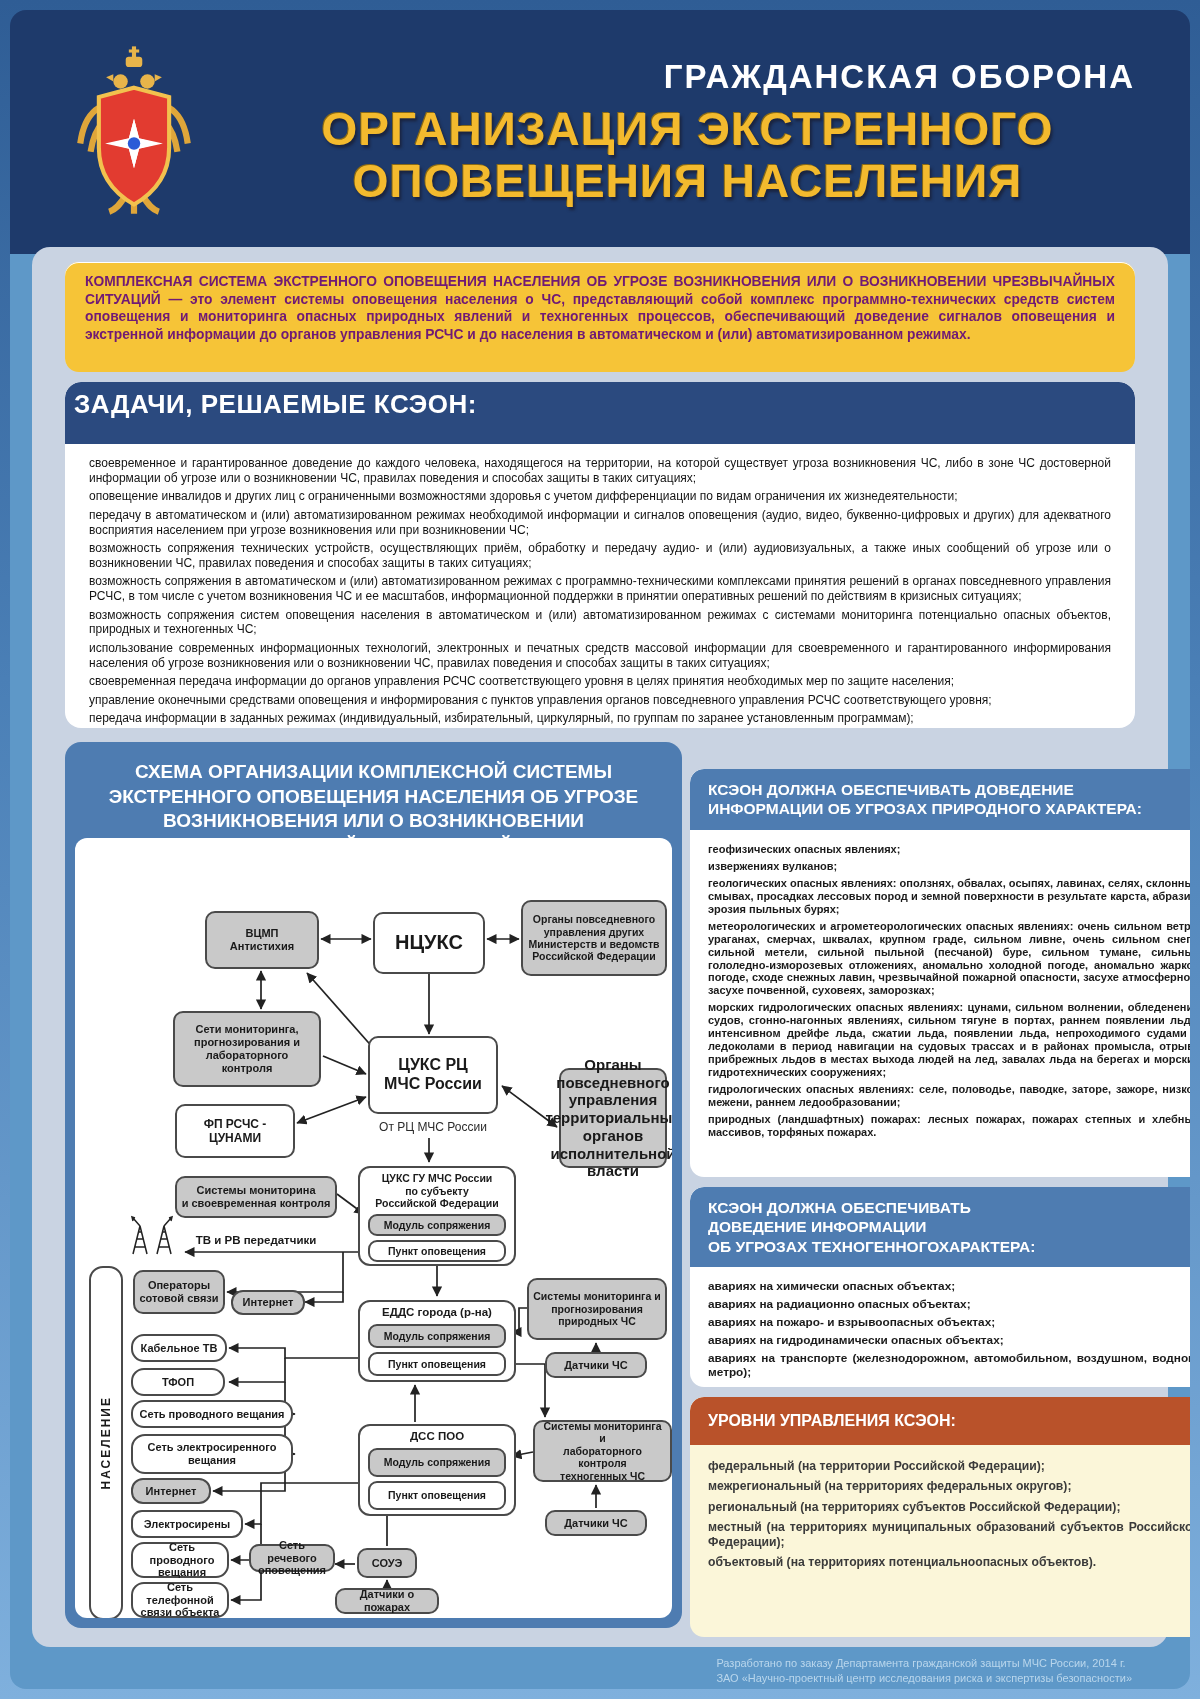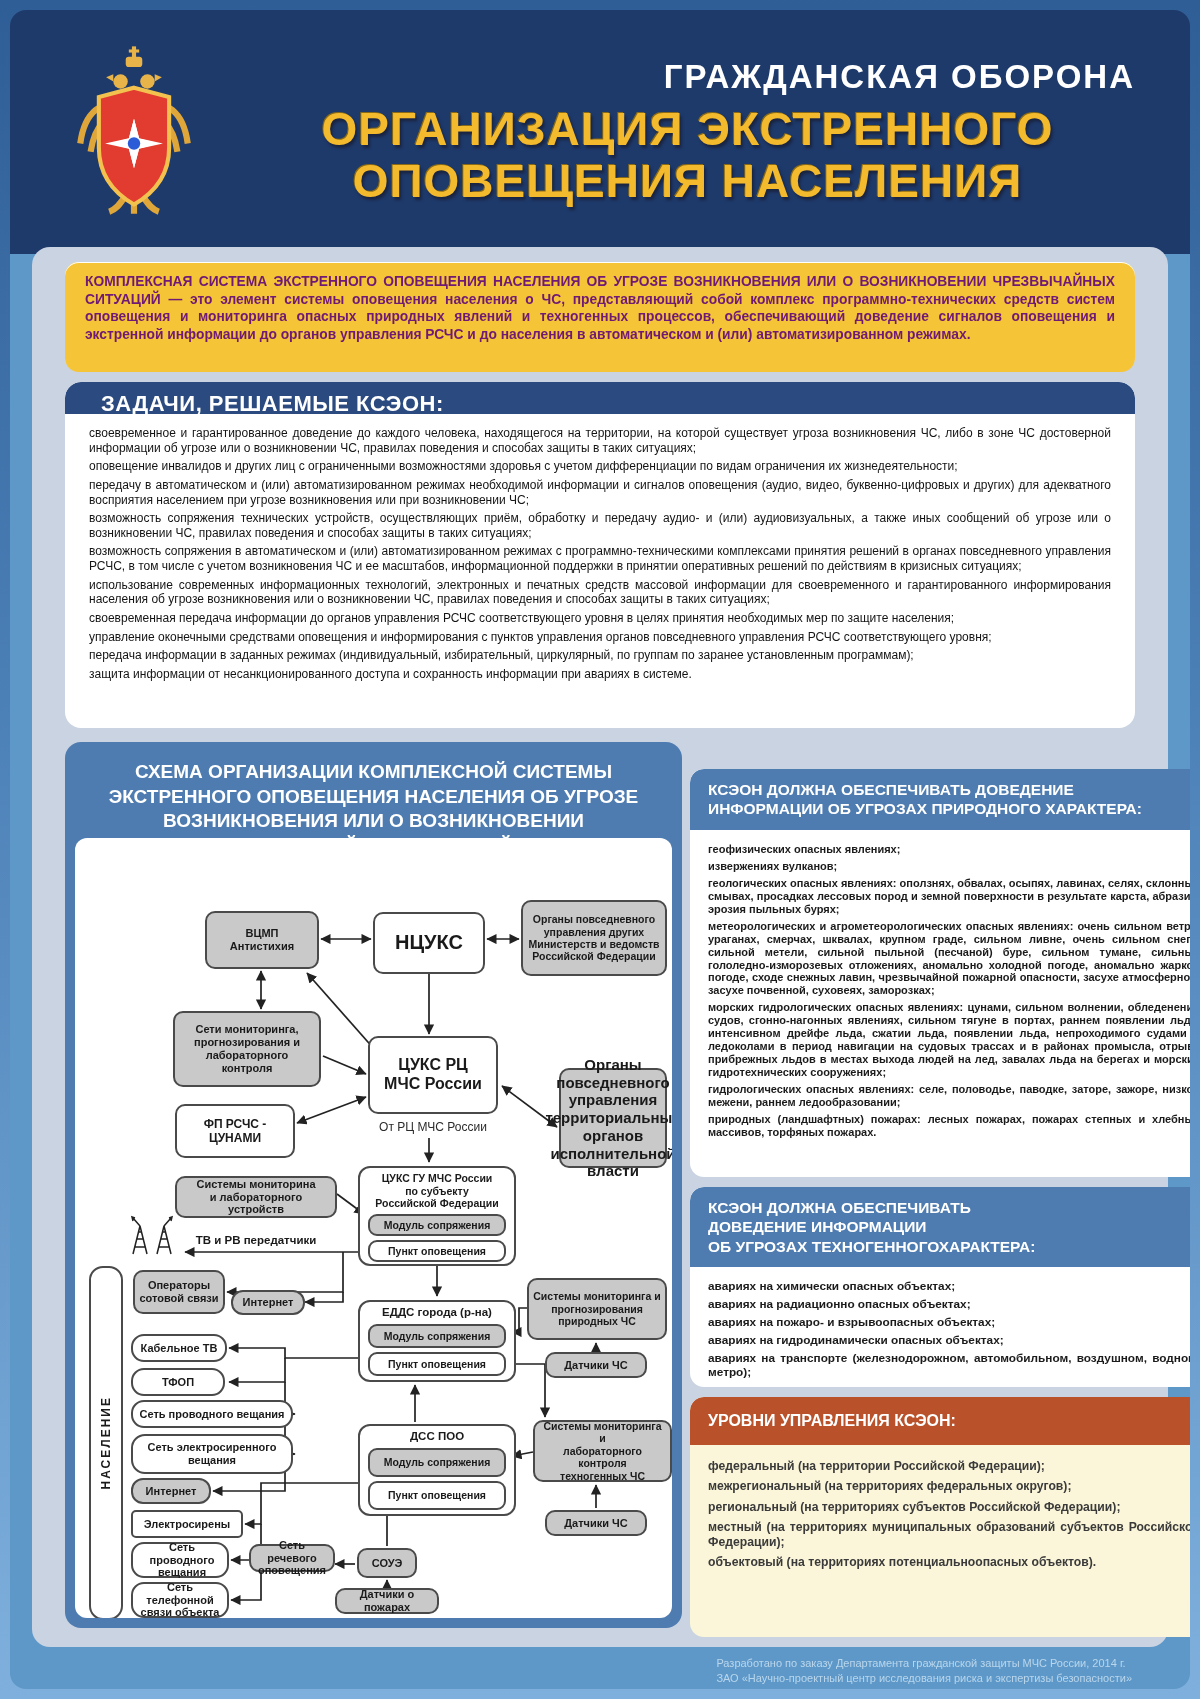--- a/index.html
+++ b/index.html
@@ -15,22 +15,22 @@
     font-size:46px;line-height:1.13;font-weight:bold;letter-spacing:1px;white-space:pre-line;
     text-shadow:2px 3px 3px #1a2440, -1px -1px 0 #8a6a14;}
   
   .light-panel{position:absolute;left:22px;top:237px;right:22px;height:1400px;background:#c9d3e2;border-radius:18px;}
   
   .definition{position:absolute;left:55px;right:55px;top:252px;height:110px;background:#f6c437;border-radius:14px;
     padding:11px 20px;box-sizing:border-box;color:#701a75;font-weight:bold;font-size:13.8px;line-height:1.27;
     text-align:justify;box-shadow:0 1px 0 #fff inset;}
   
   .tasks{position:absolute;left:55px;right:55px;top:372px;height:346px;background:#fff;border-radius:16px;overflow:hidden;}
-  .tasks-header{height:32px;background:#2b4a7f;border-radius:16px 16px 0 0;color:#fff;font-size:22px;font-weight:bold;
-    line-height:44px;padding-left:36px;letter-spacing:.5px;}
+  .tasks-header{height:62px;background:#2b4a7f;border-radius:16px 16px 0 0;color:#fff;font-size:26px;font-weight:bold;
+    line-height:44px;padding-left:9px;letter-spacing:.5px;}
   .tasks-body{padding:8px 24px;}
   .tasks-body p{font-size:12px;line-height:1.22;margin:4px 0;text-align:justify;color:#141414;}
   
   .scheme-card{position:absolute;left:55px;top:732px;width:617px;height:886px;background:#4e7cb1;border-radius:16px;}
   .scheme-title{padding:18px 40px 10px;color:#fff;font-weight:bold;font-size:19px;line-height:1.3;text-align:center;}
   .scheme-area{position:absolute;left:10px;right:10px;top:96px;bottom:10px;background:#fff;border-radius:12px;overflow:hidden;}
   .scheme-inner{position:absolute;left:0;top:0;width:597px;height:780px;}
   .scheme-inner svg.arrows{position:absolute;left:0;top:0;}
   .dnode{position:absolute;border:2px solid #4a4a4a;border-radius:10px;display:flex;align-items:center;justify-content:center;
     text-align:center;font-weight:bold;font-size:11px;line-height:1.18;color:#1a1a1a;box-sizing:border-box;
@@ -102,20 +102,21 @@
     <div class="definition"><span>КОМПЛЕКСНАЯ СИСТЕМА ЭКСТРЕННОГО ОПОВЕЩЕНИЯ НАСЕЛЕНИЯ ОБ УГРОЗЕ ВОЗНИКНОВЕНИЯ ИЛИ О ВОЗНИКНОВЕНИИ ЧРЕЗВЫЧАЙНЫХ СИТУАЦИЙ</span><span> — это элемент системы оповещения населения о ЧС, представляющий собой комплекс программно-технических средств систем оповещения и мониторинга опасных природных явлений и техногенных процессов, обеспечивающий доведение сигналов оповещения и экстренной информации до органов управления РСЧС и до населения в автоматическом и (или) автоматизированном режимах.</span></div>
 
     <div class="tasks">
       <div class="tasks-header">ЗАДАЧИ, РЕШАЕМЫЕ КСЭОН:</div>
       <div class="tasks-body">
         <p>своевременное и гарантированное доведение до каждого человека, находящегося на территории, на которой существует угроза возникновения ЧС, либо в зоне ЧС достоверной информации об угрозе или о возникновении ЧС, правилах поведения и способах защиты в таких ситуациях;</p>
         <p>оповещение инвалидов и других лиц с ограниченными возможностями здоровья с учетом дифференциации по видам ограничения их жизнедеятельности;</p>
         <p>передачу в автоматическом и (или) автоматизированном режимах необходимой информации и сигналов оповещения (аудио, видео, буквенно-цифровых и других) для адекватного восприятия населением при угрозе возникновения или при возникновении ЧС;</p>
         <p>возможность сопряжения технических устройств, осуществляющих приём, обработку и передачу аудио- и (или) аудиовизуальных, а также иных сообщений об угрозе или о возникновении ЧС, правилах поведения и способах защиты в таких ситуациях;</p>
         <p>возможность сопряжения в автоматическом и (или) автоматизированном режимах с программно-техническими комплексами принятия решений в органах повседневного управления РСЧС, в том числе с учетом возникновения ЧС и ее масштабов, информационной поддержки в принятии оперативных решений по действиям в кризисных ситуациях;</p>
+        <p>возможность сопряжения систем оповещения населения в автоматическом и (или) автоматизированном режимах с системами мониторинга потенциально опасных объектов, природных и техногенных ЧС;</p>
         <p>использование современных информационных технологий, электронных и печатных средств массовой информации для своевременного и гарантированного информирования населения об угрозе возникновения или о возникновении ЧС, правилах поведения и способах защиты в таких ситуациях;</p>
         <p>своевременная передача информации до органов управления РСЧС соответствующего уровня в целях принятия необходимых мер по защите населения;</p>
         <p>управление оконечными средствами оповещения и информирования с пунктов управления органов повседневного управления РСЧС соответствующего уровня;</p>
         <p>передача информации в заданных режимах (индивидуальный, избирательный, циркулярный, по группам по заранее установленным программам);</p>
         <p>защита информации от несанкционированного доступа и сохранность информации при авариях в системе.</p>
       </div>
     </div>
 
     <div class="scheme-card">
       <div class="scheme-title">СХЕМА ОРГАНИЗАЦИИ КОМПЛЕКСНОЙ СИСТЕМЫ ЭКСТРЕННОГО ОПОВЕЩЕНИЯ НАСЕЛЕНИЯ ОБ УГРОЗЕ ВОЗНИКНОВЕНИЯ ИЛИ О ВОЗНИКНОВЕНИИ ЧРЕЗВЫЧАЙНЫХ СИТУАЦИЙ</div>
@@ -179,21 +180,21 @@
           <div class="dnode" style="left:100px;top:266px;width:120px;height:54px;font-size:12px;">ФП РСЧС -
 ЦУНАМИ</div>
           <div class="dnode gray" style="left:484px;top:230px;width:108px;height:100px;font-size:15px;">Органы
 повседневного
 управления
 территориальных
 органов
 исполнительной
 власти</div>
           <div class="dnode gray" style="left:100px;top:338px;width:162px;height:42px;">Системы мониторина
-и лабораторного устройств</div>
+и своевременная контроля</div>
 
           <div class="dcontainer" style="left:283px;top:328px;width:158px;height:100px;">
             <div class="ctitle">ЦУКС ГУ МЧС России
 по субъекту
 Российской Федерации</div>
             <div class="sub gray">Модуль сопряжения</div>
             <div class="sub">Пункт оповещения</div>
           </div>
 
           <svg class="antennas" style="left:52px;top:376px;" width="54" height="42" viewBox="0 0 54 42">
@@ -235,21 +236,21 @@
             <div class="ctitle" style="font-size:11.5px;">ДСС ПОО</div>
             <div class="sub gray">Модуль сопряжения</div>
             <div class="sub">Пункт оповещения</div>
           </div>
 
           <div class="dnode gray" style="left:458px;top:582px;width:139px;height:62px;font-size:10.5px;">Системы мониторинга и
 лабораторного контроля
 техногенных ЧС</div>
           <div class="dnode gray" style="left:470px;top:672px;width:102px;height:26px;">Датчики ЧС</div>
 
-          <div class="dnode" style="left:56px;top:672px;width:112px;height:28px;border-radius:5px;">Электросирены</div>
+          <div class="dnode" style="left:56px;top:672px;width:112px;height:28px;border-radius:11px;">Электросирены</div>
           <div class="dnode" style="left:56px;top:704px;width:98px;height:36px;border-radius:13px;padding-left:8px;">Сеть проводного
 вещания</div>
           <div class="dnode" style="left:56px;top:744px;width:98px;height:36px;border-radius:13px;">Сеть телефонной
 связи объекта</div>
           <div class="dnode gray" style="left:174px;top:706px;width:86px;height:28px;">Сеть речевого
 оповещения</div>
           <div class="dnode gray" style="left:282px;top:710px;width:60px;height:30px;">СОУЭ</div>
           <div class="dnode gray" style="left:260px;top:750px;width:104px;height:26px;">Датчики о пожарах</div>
         </div>
       </div>

